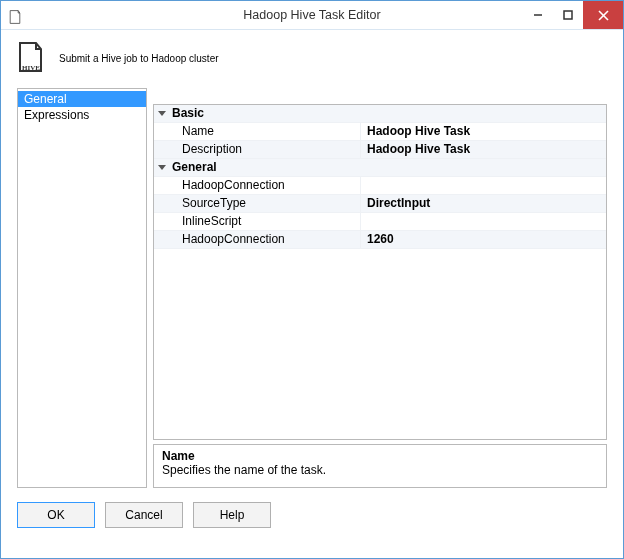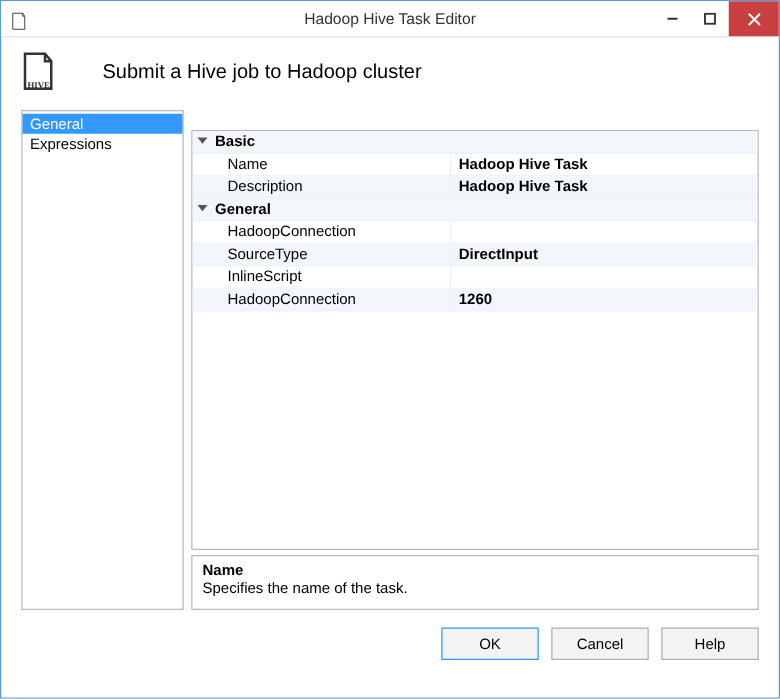--- a/index.html
+++ b/index.html
@@ -65,23 +65,22 @@
   .header-row {
     display: flex;
     align-items: center;
     padding: 10px 14px 14px 14px;
     gap: 12px;
   }
   .hive-icon {
     width: 32px; height: 34px;
   }
   .desc-text {
-    font-size: 16px;
+    font-size: 10px;
     padding-top: 2px;
-    margin-left: 23px;
   }
   .body-area {
     flex: 1;
     display: flex;
     flex-direction: column;
     padding: 0 16px 30px 16px;
     box-sizing: border-box;
   }
   .panes {
     flex: 1;
@@ -164,21 +163,20 @@
     border: 1px solid #b9b9b9;
     background: #fff;
     padding: 4px 8px 10px 8px;
     min-height: 36px;
     box-sizing: border-box;
   }
   .help-title { font-weight: bold; font-size: 12px; }
   .help-text { font-size: 12px; }
   .button-row {
     display: flex;
-    justify-content: flex-end;
     gap: 10px;
     padding-top: 14px;
   }
   .dlg-btn {
     width: 76px;
     height: 24px;
     border: 1px solid #b0b0b0;
     background: #f3f3f3;
     font-size: 12px;
     display: flex;

